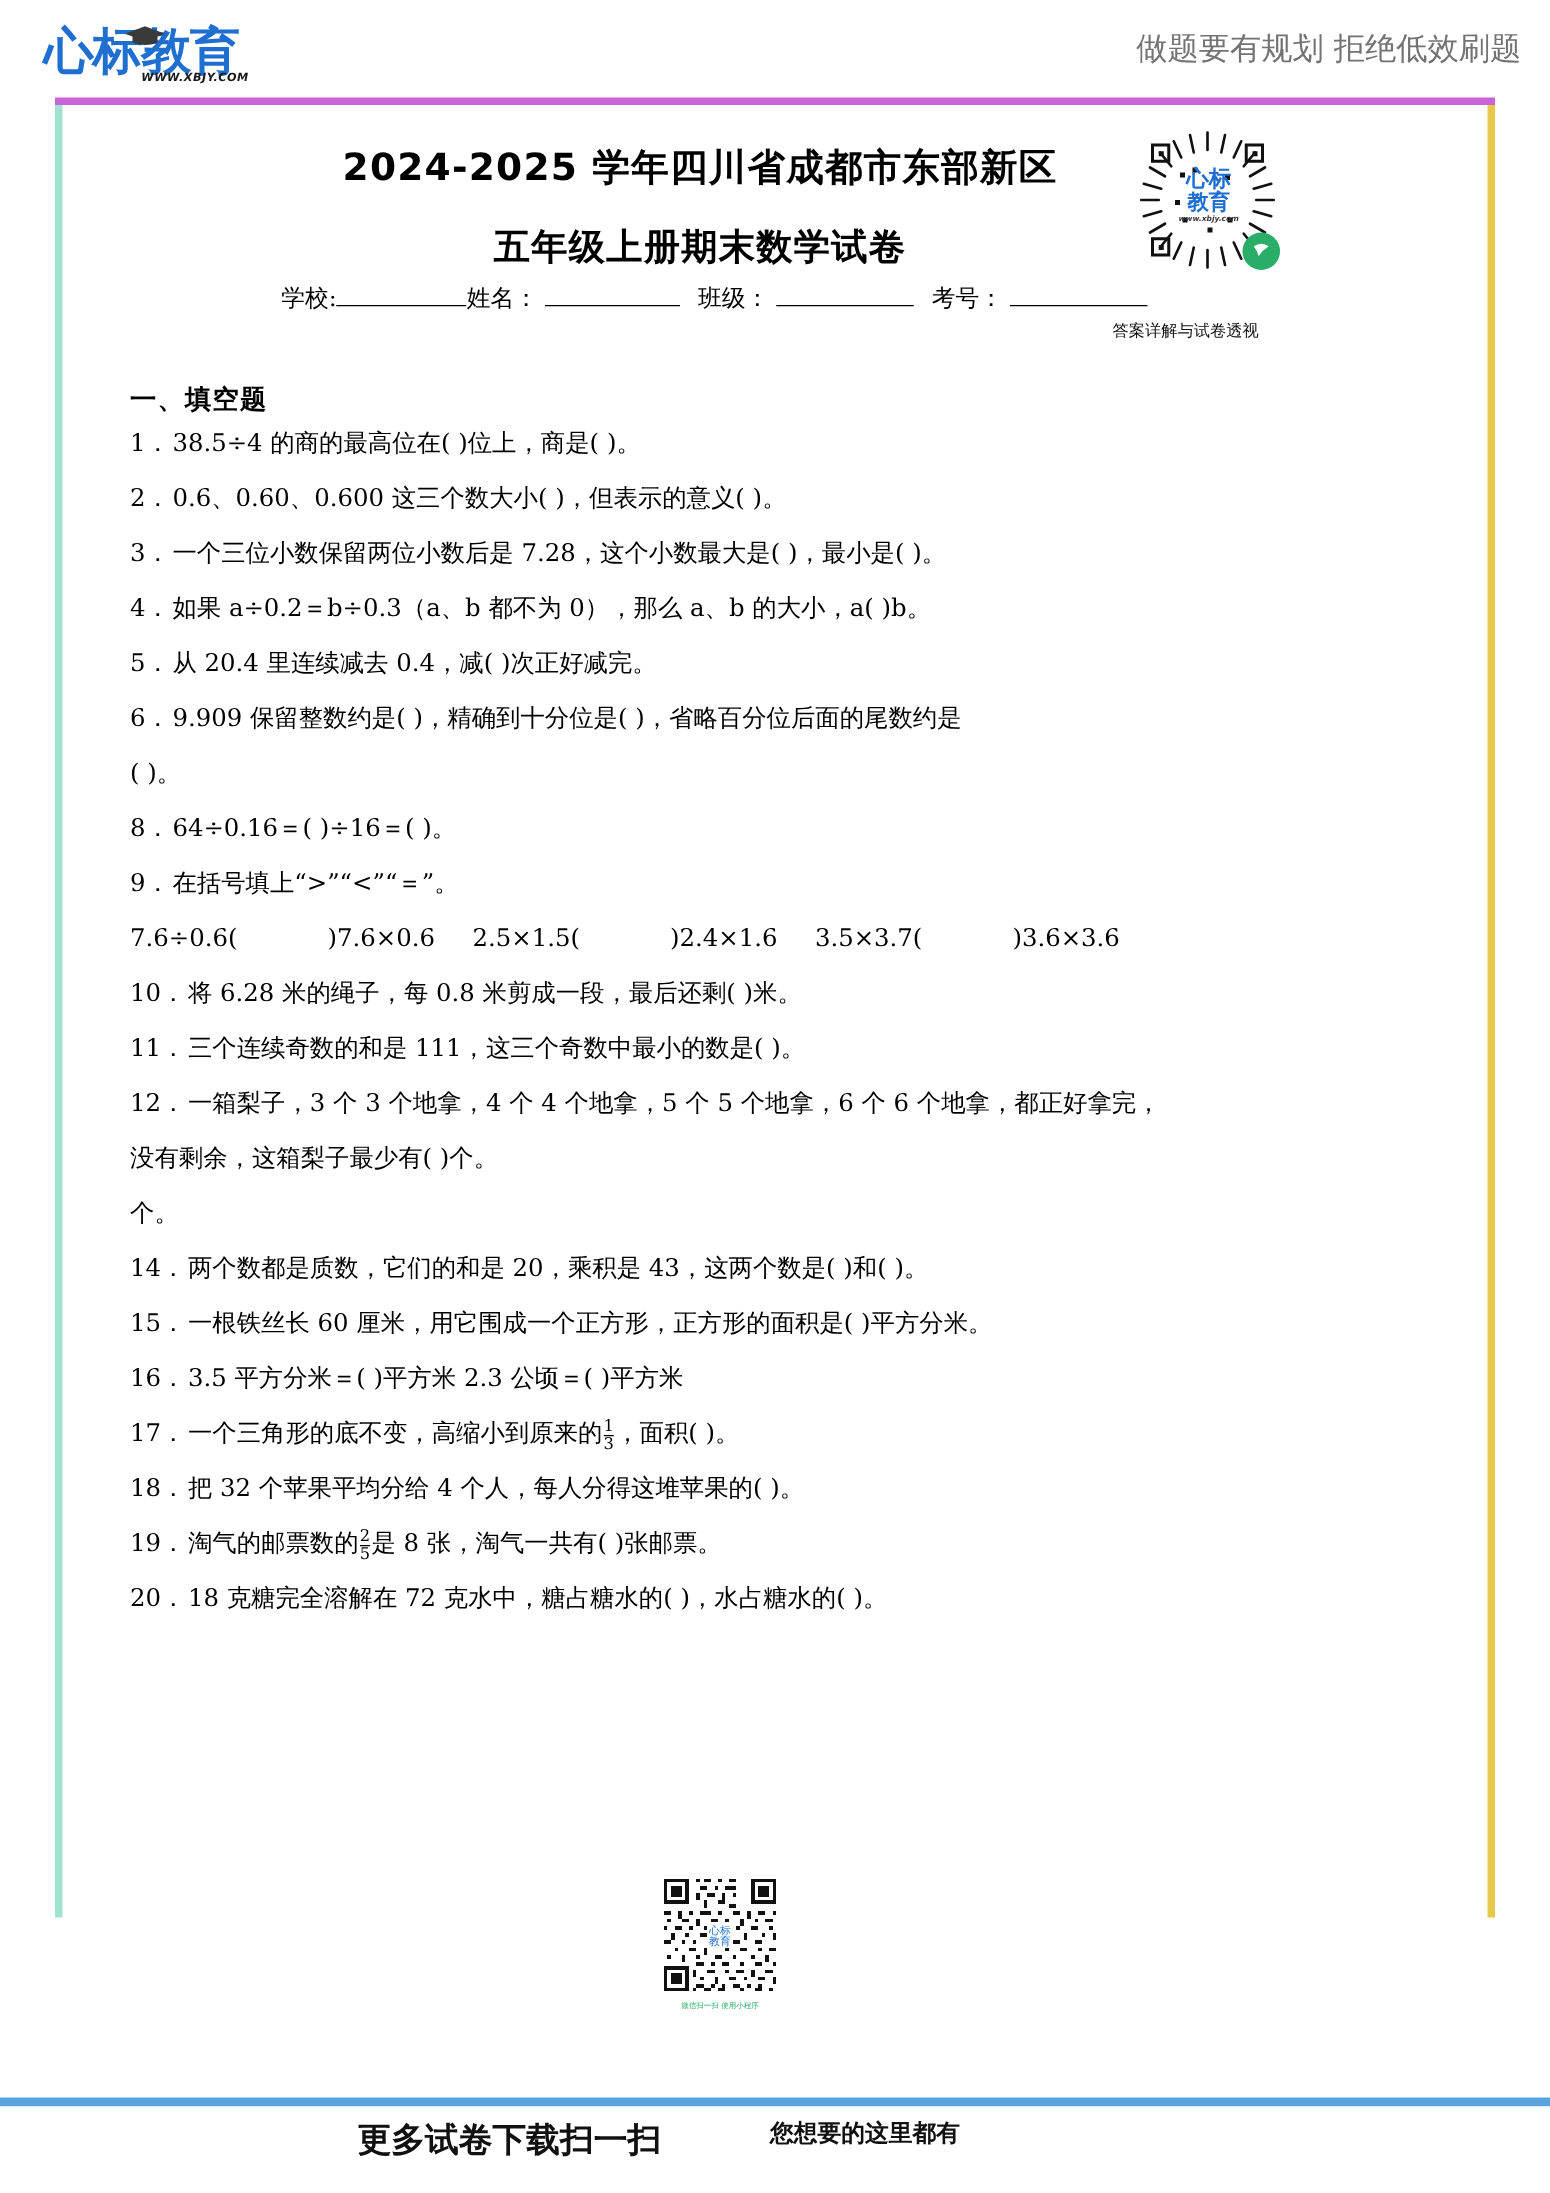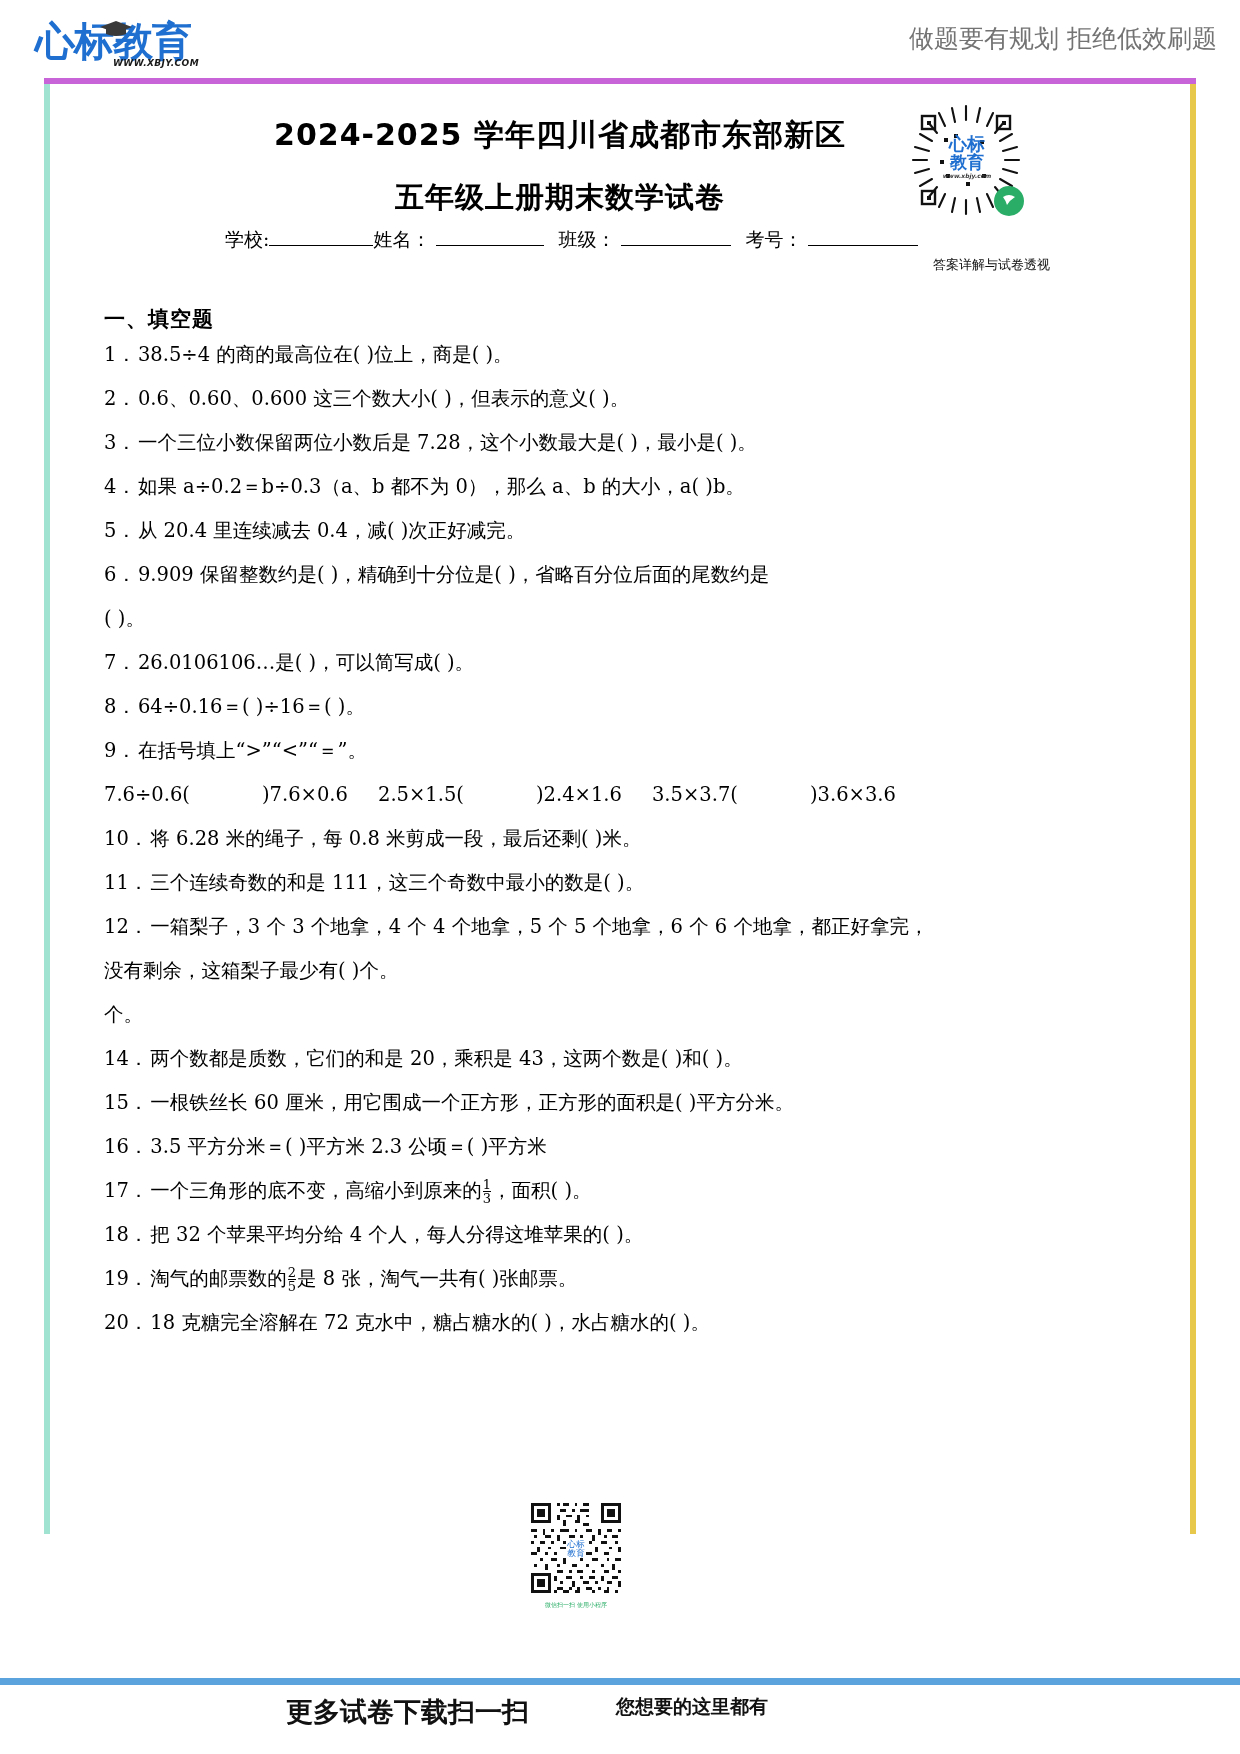--- a/index.html
+++ b/index.html
@@ -189,21 +189,21 @@
     width: 30px;
     height: 30px;
     border-radius: 50%;
     background: #2aae67;
   }
   #header-qr-caption {
     position: absolute;
     left: 890px;
     top: 256px;
     width: 160px;
-    text-align: right;
+    text-align: left;
     font-family: "DejaVu Sans", "Liberation Sans", sans-serif;
     font-size: 13px;
     color: #111;
     white-space: nowrap;
   }
 
   
   #content {
     position: absolute;
     left: 104px;
@@ -398,23 +398,20 @@
   </div>
 
   <div class="q">
     <span class="q-num">6．</span><span>9.909 保留整数约是(            )，精确到十分位是(            )，省略百分位后面的尾数约是</span>
   </div>
 
   <div class="q">
     <span>(            )。</span>
   </div>
 
-  <div class="q">
-    <span class="q-num">7．</span><span>26.0106106…是(            )，可以简写成(            )。</span>
-  </div>
 
   <div class="q">
     <span class="q-num">8．</span><span>64÷0.16＝(               )÷16＝(              )。</span>
   </div>
 
   <div class="q">
     <span class="q-num">9．</span><span>在括号填上“&gt;”“&lt;”“＝”。</span>
   </div>
 
   <div class="cmp-row">

